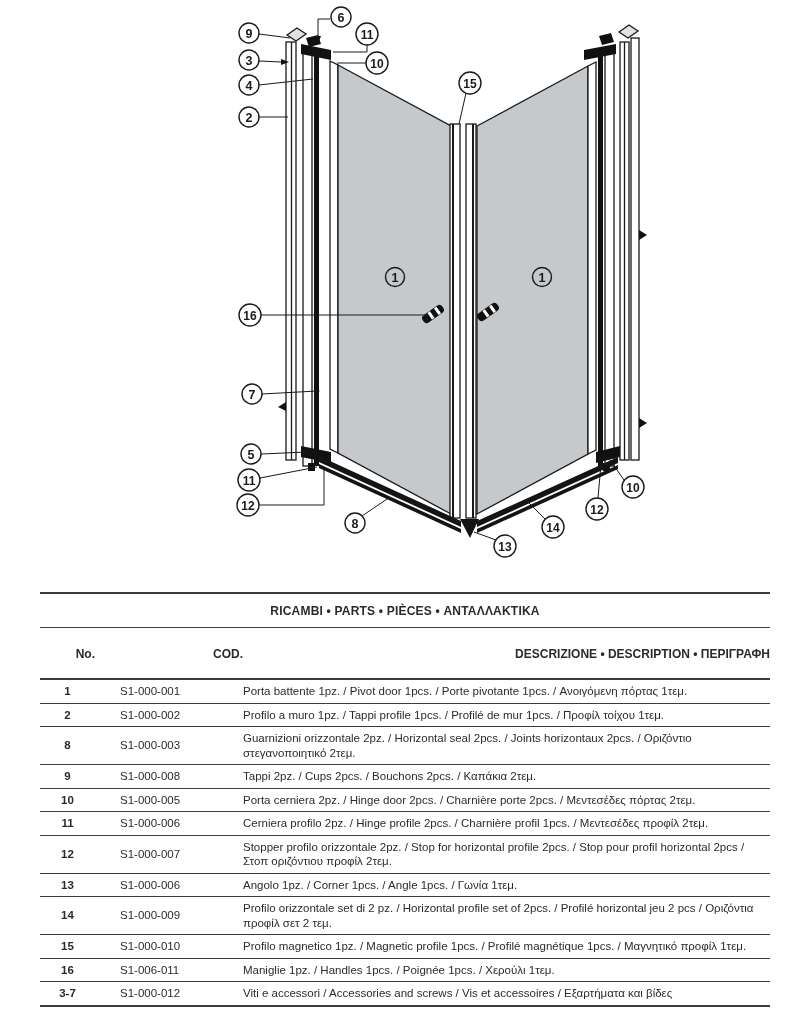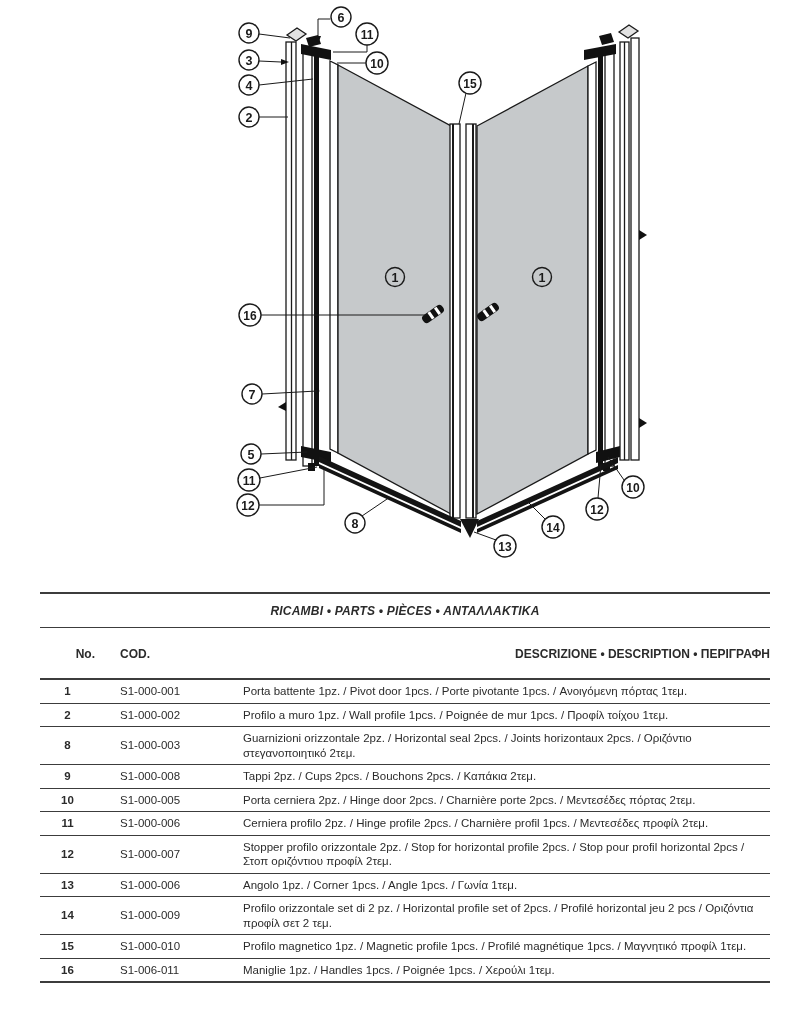--- a/index.html
+++ b/index.html
@@ -6,29 +6,29 @@
   body{
     width:807px;height:1022px;background:#ffffff;
     font-family:"Liberation Sans", sans-serif;color:#2b2b2b;
     position:relative;overflow:hidden;
   }
   .diagram-svg{display:block;}
   .table-wrap{width:730px;margin:0 0 0 40px;}
   .tbl-title{
     border-top:2px solid #3c3c3c;border-bottom:1px solid #3c3c3c;
     text-align:center;font-weight:bold;font-size:12px;
-    padding:10px 0 9px;letter-spacing:.2px;font-style:italic;
+    padding:10px 0 9px;letter-spacing:.2px;
   }
   table{width:100%;border-collapse:collapse;font-size:11.5px;table-layout:fixed;}
   thead th{
     font-weight:bold;font-size:12px;padding:19px 0 17px;
     border-bottom:2px solid #3c3c3c;vertical-align:middle;
   }
   th.col-no{width:55px;text-align:right;}
-  th.col-cod{width:123px;text-align:left;padding-left:25px;}
+  th.col-cod{width:123px;text-align:right;padding-left:25px;}
   th.col-desc{text-align:right;}
   tbody td{
     border-bottom:1px solid #3c3c3c;padding:4px 0;
     vertical-align:middle;line-height:14.5px;
   }
   tbody tr:last-child td{border-bottom:2px solid #3c3c3c;}
   td.c-no{text-align:center;font-weight:bold;}
   td.c-cod{padding-left:25px;margin-top:6px;}
   td.c-desc{padding-right:10px;}
   svg text.callout-num{
@@ -233,21 +233,21 @@
     </thead>
     <tbody>
       <tr>
         <td class="c-no">1</td>
         <td class="c-cod">S1-000-001</td>
         <td class="c-desc">Porta battente 1pz. / Pivot door 1pcs. / Porte pivotante 1pcs. / Ανοιγόμενη πόρτας 1τεμ.</td>
       </tr>
       <tr>
         <td class="c-no">2</td>
         <td class="c-cod">S1-000-002</td>
-        <td class="c-desc">Profilo a muro 1pz. / Wall profile 1pcs. / Poignée de mur 1pcs. / Προφίλ τοίχου 1τεμ.</td>
+        <td class="c-desc">Profilo a muro 1pz. / Tappi profile 1pcs. / Profilé de mur 1pcs. / Προφίλ τοίχου 1τεμ.</td>
       </tr>
       <tr>
         <td class="c-no">8</td>
         <td class="c-cod">S1-000-003</td>
         <td class="c-desc">Guarnizioni orizzontale 2pz. / Horizontal seal 2pcs. / Joints horizontaux 2pcs. / Οριζόντιο στεγανοποιητικό 2τεμ.</td>
       </tr>
       <tr>
         <td class="c-no">9</td>
         <td class="c-cod">S1-000-008</td>
         <td class="c-desc">Tappi 2pz. / Cups 2pcs. / Bouchons 2pcs. / Καπάκια 2τεμ.</td>
@@ -280,15 +280,20 @@
       <tr>
         <td class="c-no">15</td>
         <td class="c-cod">S1-000-010</td>
         <td class="c-desc">Profilo magnetico 1pz. / Magnetic profile 1pcs. / Profilé magnétique 1pcs. / Μαγνητικό προφίλ 1τεμ.</td>
       </tr>
       <tr>
         <td class="c-no">16</td>
         <td class="c-cod">S1-006-011</td>
         <td class="c-desc">Maniglie 1pz. / Handles 1pcs. / Poignée 1pcs. / Χερούλι 1τεμ.</td>
       </tr>
+      <tr>
+        <td class="c-no">3-7</td>
+        <td class="c-cod">S1-000-012</td>
+        <td class="c-desc">Viti e accessori / Accessories and screws / Vis et accessoires / Εξαρτήματα και βίδες</td>
+      </tr>
     </tbody>
   </table>
 </div>
 
 </body></html>

